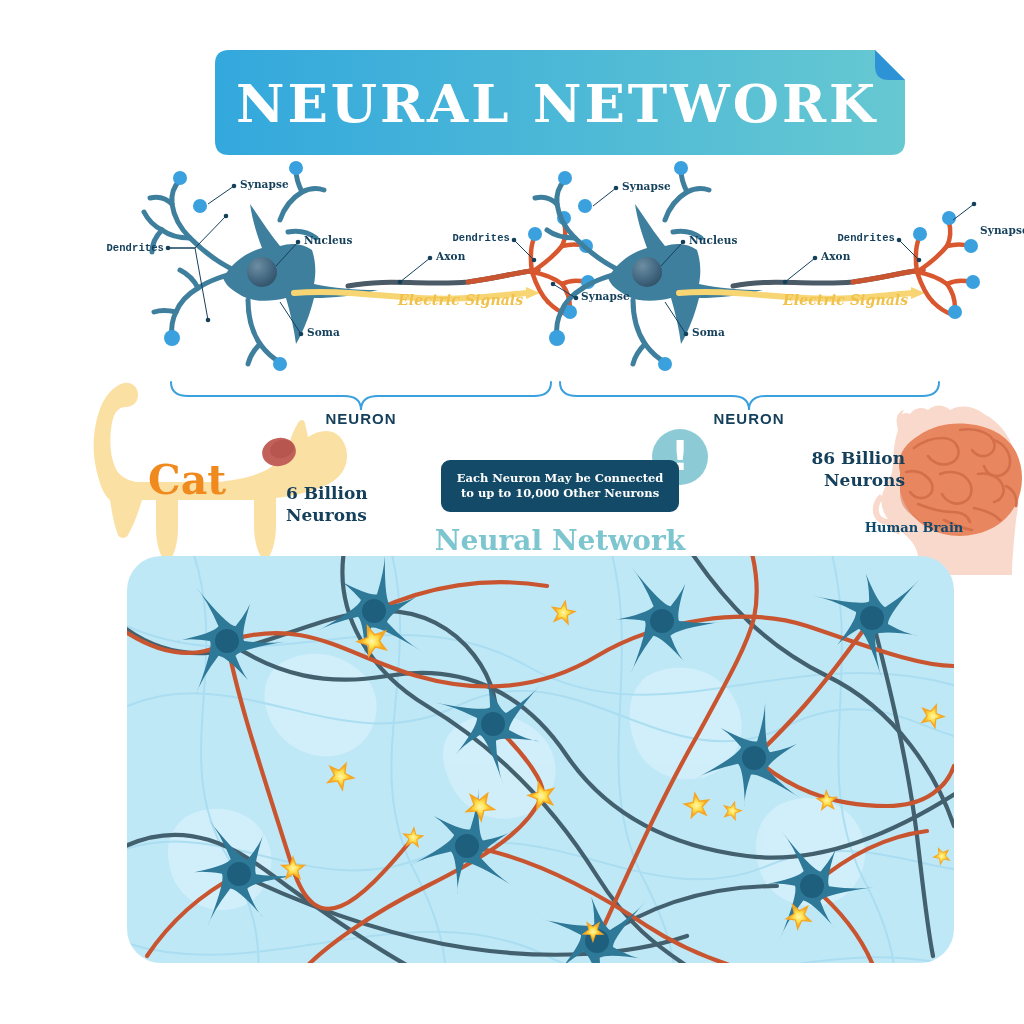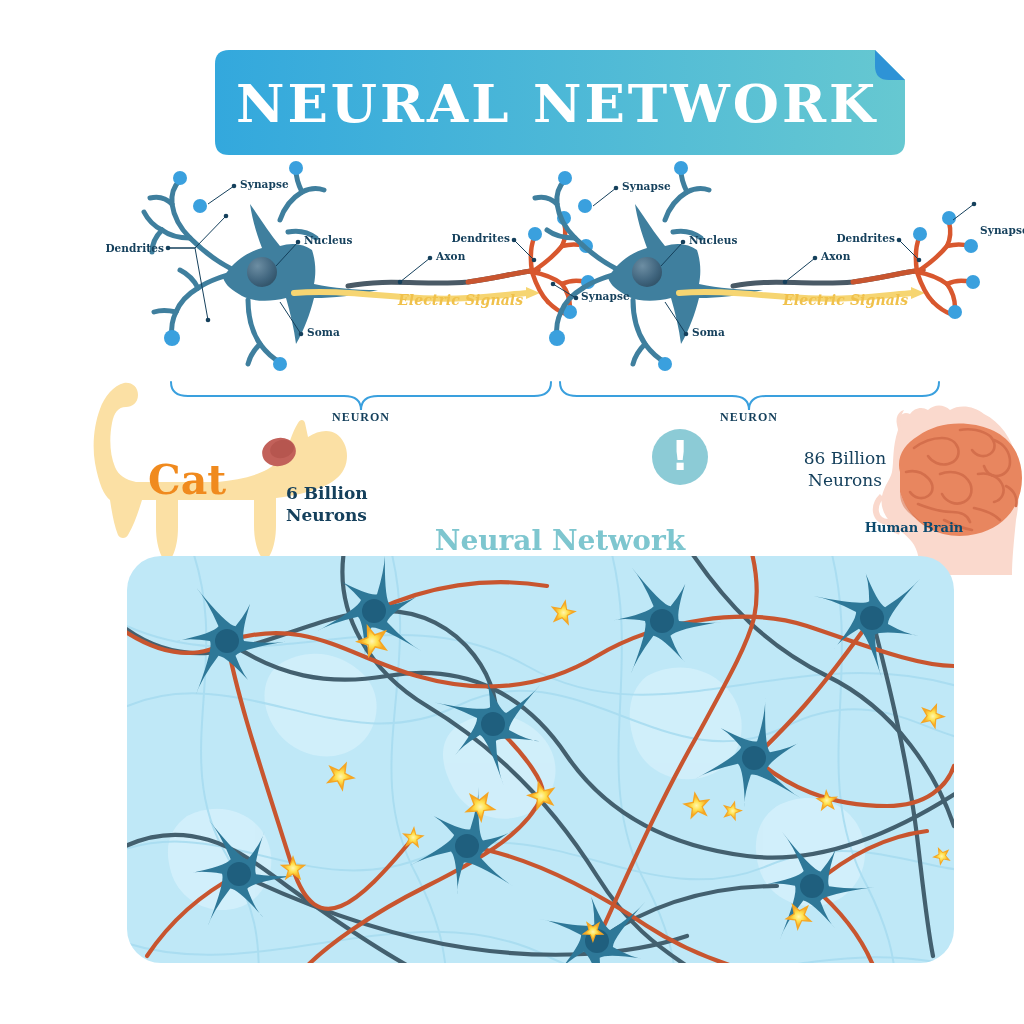--- a/index.html
+++ b/index.html
@@ -31,42 +31,42 @@
   .lbl {
     position: absolute;
     color: #15405c;
     font-family: "DejaVu Serif", serif;
     font-weight: 700;
     font-size: 10.5px;
     white-space: nowrap;
     letter-spacing: .1px;
     text-align: center;
   }
-  .lbl.r { transform: translateX(-100%); }
+  .lbl.r { transform: translateX(-100%); font-family: Liberation Mono, monospace; }
   .lbl-yellow { color: #f0c14b; font-size: 14px; font-style: italic; }
   .lbl-brace {
-    color: #15405c; font-family: Liberation Serif, serif;
-    font-weight: 700; font-size: 12px; letter-spacing: 1px;
+    color: #15405c; font-family: Liberation Sans, sans-serif;
+    font-weight: 700; font-size: 15px; letter-spacing: 1px;
     position: absolute; transform: translateX(-50%);
   }
 
   .cat-label {
     position: absolute; left: 100px; top: 456px;
     color: #f08a1e; font-family: "DejaVu Serif", serif;
     font-weight: 700; font-size: 41px;
   }
   .cat-count {
     position: absolute; left: 238px; top: 482px; width: 110px;
     color: #15405c; font-family: "DejaVu Serif", serif;
     font-weight: 700; font-size: 17px; line-height: 22px;
   }
   .brain-count {
-    position: absolute; left: 737px; top: 447px; width: 120px; text-align: center;
+    position: absolute; left: 737px; top: 447px; width: 120px; text-align: right;
     color: #15405c; font-family: "DejaVu Serif", serif;
-    font-weight: 400; font-size: 17px; line-height: 22px;
+    font-weight: 700; font-size: 17px; line-height: 22px;
   }
   .brain-label {
     position: absolute; left: 866px; top: 520px;
     color: #0c4a6e; font-family: "DejaVu Serif", serif;
     font-weight: 700; font-size: 13px;
     transform: translateX(-50%);
   }
 
   .callout-circle {
     position: absolute; left: 604px; top: 429px;
@@ -399,20 +399,24 @@
 </div>
 <div class="brain-count">
   <div>86 Billion</div>
   <div>Neurons</div>
 </div>
 <div class="brain-label">Human Brain</div>
 
 <div class="callout-circle">
   <span class="bang">!</span>
 </div>
+<div class="callout-box">
+  <span>Each Neuron May be Connected</span>
+  <span>to up to 10,000 Other Neurons</span>
+</div>
 <div class="nn-subtitle">Neural Network</div>
 
 <div class="net-panel">
   <svg width="827" height="407" viewBox="0 0 827 407">
     <defs>
       <clipPath id="panelClip">
         <rect x="0" y="0" width="827" height="407" rx="34" ry="34"></rect>
       </clipPath>
       <radialGradient id="starG" cx="0.5" cy="0.5" r="0.5">
         <stop offset="0%" stop-color="#fff6b0"></stop>

